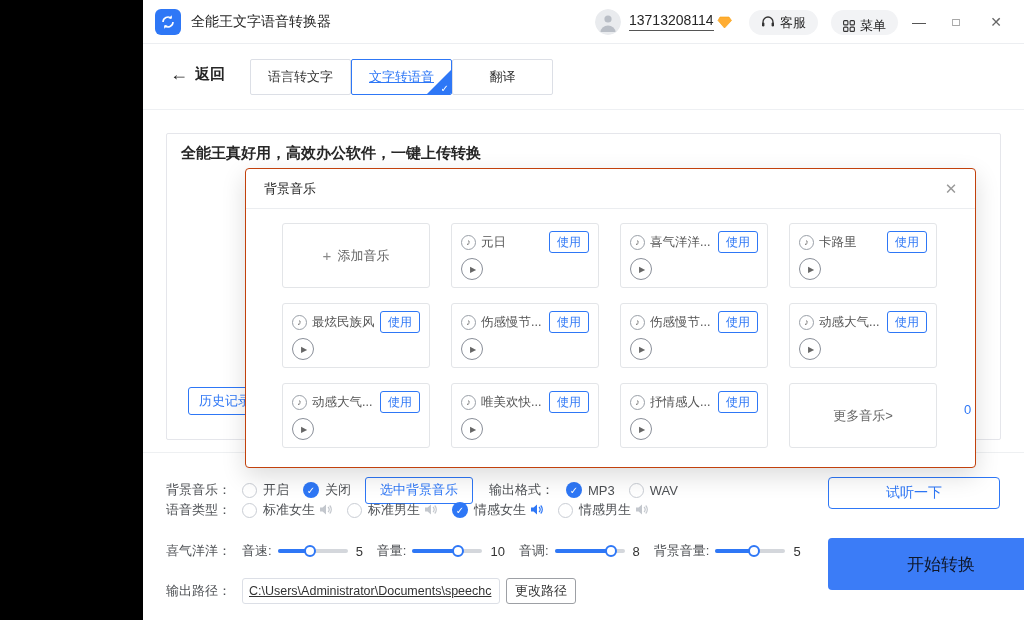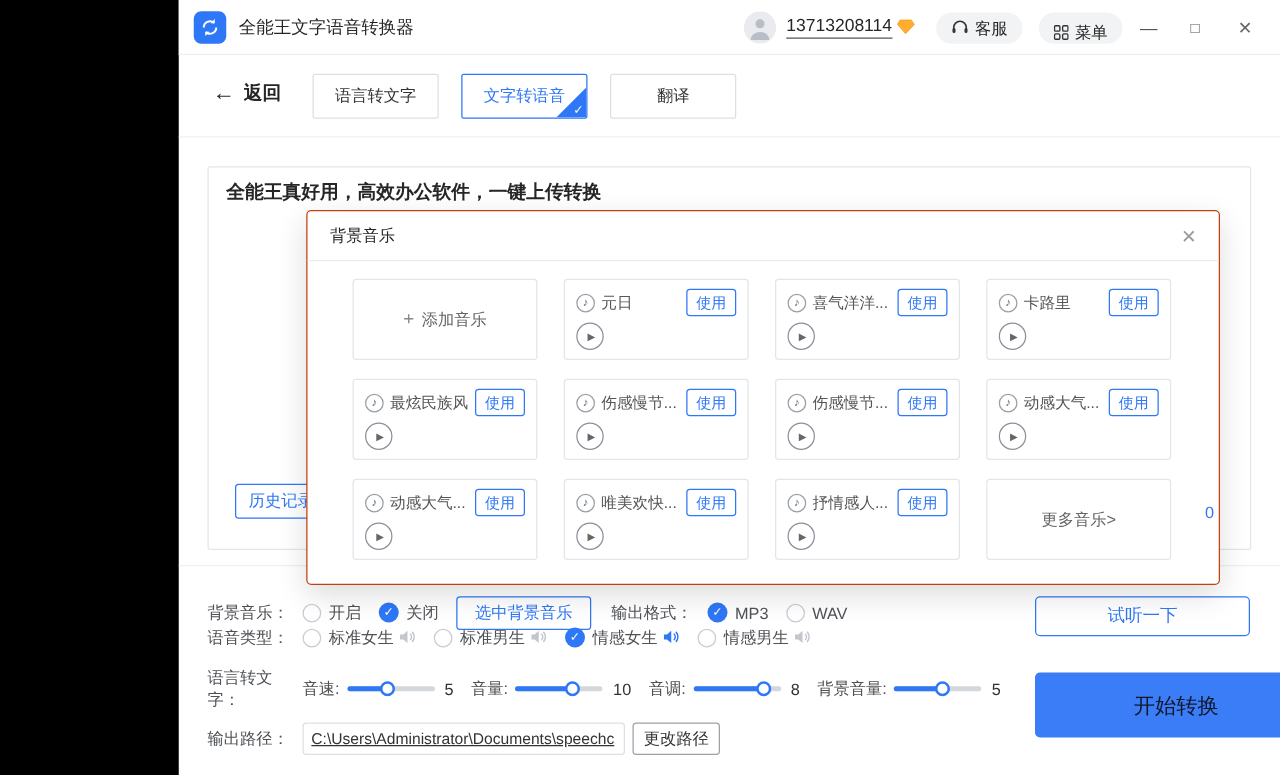--- a/index.html
+++ b/index.html
@@ -17,23 +17,23 @@
   .vip-badge{position:absolute; left:574px; top:15px;}
   .pill{position:absolute; top:10px; height:25px; border-radius:13px; background:#F2F3F5; display:flex; align-items:center; gap:5px; padding:0 12px; font-size:13px; color:#262626; cursor:default;}
   .pill.kefu{left:606px;} .pill.menu{left:688px;align-items:flex-end;}
   .winbtn{position:absolute; top:11px; width:22px; height:22px; display:flex; align-items:center; justify-content:center; font-size:14px; color:#555;}
   .winbtn.min{left:765px;} .winbtn.max{left:802px; font-size:12px;} .winbtn.close{left:842px; color:#666;}
 
   
   .nav{position:absolute; top:44px; left:0; width:100%; height:66px; border-bottom:1px solid #EEF0F3;}
   .back{position:absolute; left:27px; top:20px; font-size:15px; color:#262626; display:flex; align-items:center; gap:7px; font-weight:600;}
   .back .arrow{font-size:18px; font-weight:700;}
-  .tabs{position:absolute; left:107px; top:15px; display:flex; gap:18px;}
+  .tabs{position:absolute; left:107px; top:15px; display:flex; }
   .tab{position:relative; width:101px; height:36px; border:1px solid var(--border); border-radius:2px; background:#fff; display:flex; align-items:center; justify-content:center; font-size:13px; color:#333; overflow:hidden;}
-  .tab.active{border-color:var(--accent); color:var(--accent);}
+  .tab.active{border-color:var(--accent); color:var(--accent);text-decoration:underline;}
   .tab.active::after{content:""; position:absolute; right:0; bottom:0; width:0; height:0; border-left:24px solid transparent; border-bottom:24px solid var(--accent);}
   .tab-check{position:absolute; right:2px; bottom:0px; color:#fff; font-size:10px; z-index:2; display:none;}
   .tab.active .tab-check{display:block;}
 
   
   .editor{position:absolute; left:23px; top:133px; width:835px; height:307px; border:1px solid #E5E6EB; border-radius:2px; background:#fff;}
   .editor-text{position:absolute; left:14px; top:10px; font-size:15px; font-weight:600; color:#262626;}
   .history-btn{position:absolute; left:45px; top:387px; width:74px; height:28px; border:1px solid var(--accent); border-radius:3px; background:#fff; color:var(--accent); font-size:13px; display:flex; align-items:center; justify-content:center;}
   .char-count{position:absolute; left:821px; top:402px; font-size:13px; color:var(--accent); z-index:30;}
 
@@ -226,21 +226,21 @@
       <span>情感男生</span>
       <span class="spk"><svg width="13" height="11" viewBox="0 0 13 11">
             <path d="M0 3.5h2.6L6 .6v9.8L2.6 7.5H0z" fill="currentColor"></path>
             <path d="M8 3a3.2 3.2 0 0 1 0 5" fill="none" stroke="currentColor" stroke-width="1.2"></path>
             <path d="M9.7 1.5a5.8 5.8 0 0 1 0 8" fill="none" stroke="currentColor" stroke-width="1.2"></path>
           </svg></span>
     </span>
   </div>
 
   <div class="srow row-sound">
-    <span class="rlabel">语言转文字：</span>
+    <span class="rlabel">喜气洋洋：</span>
     <span class="sgroup">
       <span class="slabel">音速:</span>
       <span class="sl-track">
           <span class="sl-fill" style="width: 46%;"></span>
           <span class="sl-handle" style="left: 46%;"></span>
         </span>
       <span class="sval">5</span>
     </span>
     <span class="sgroup">
       <span class="slabel">音量:</span>

